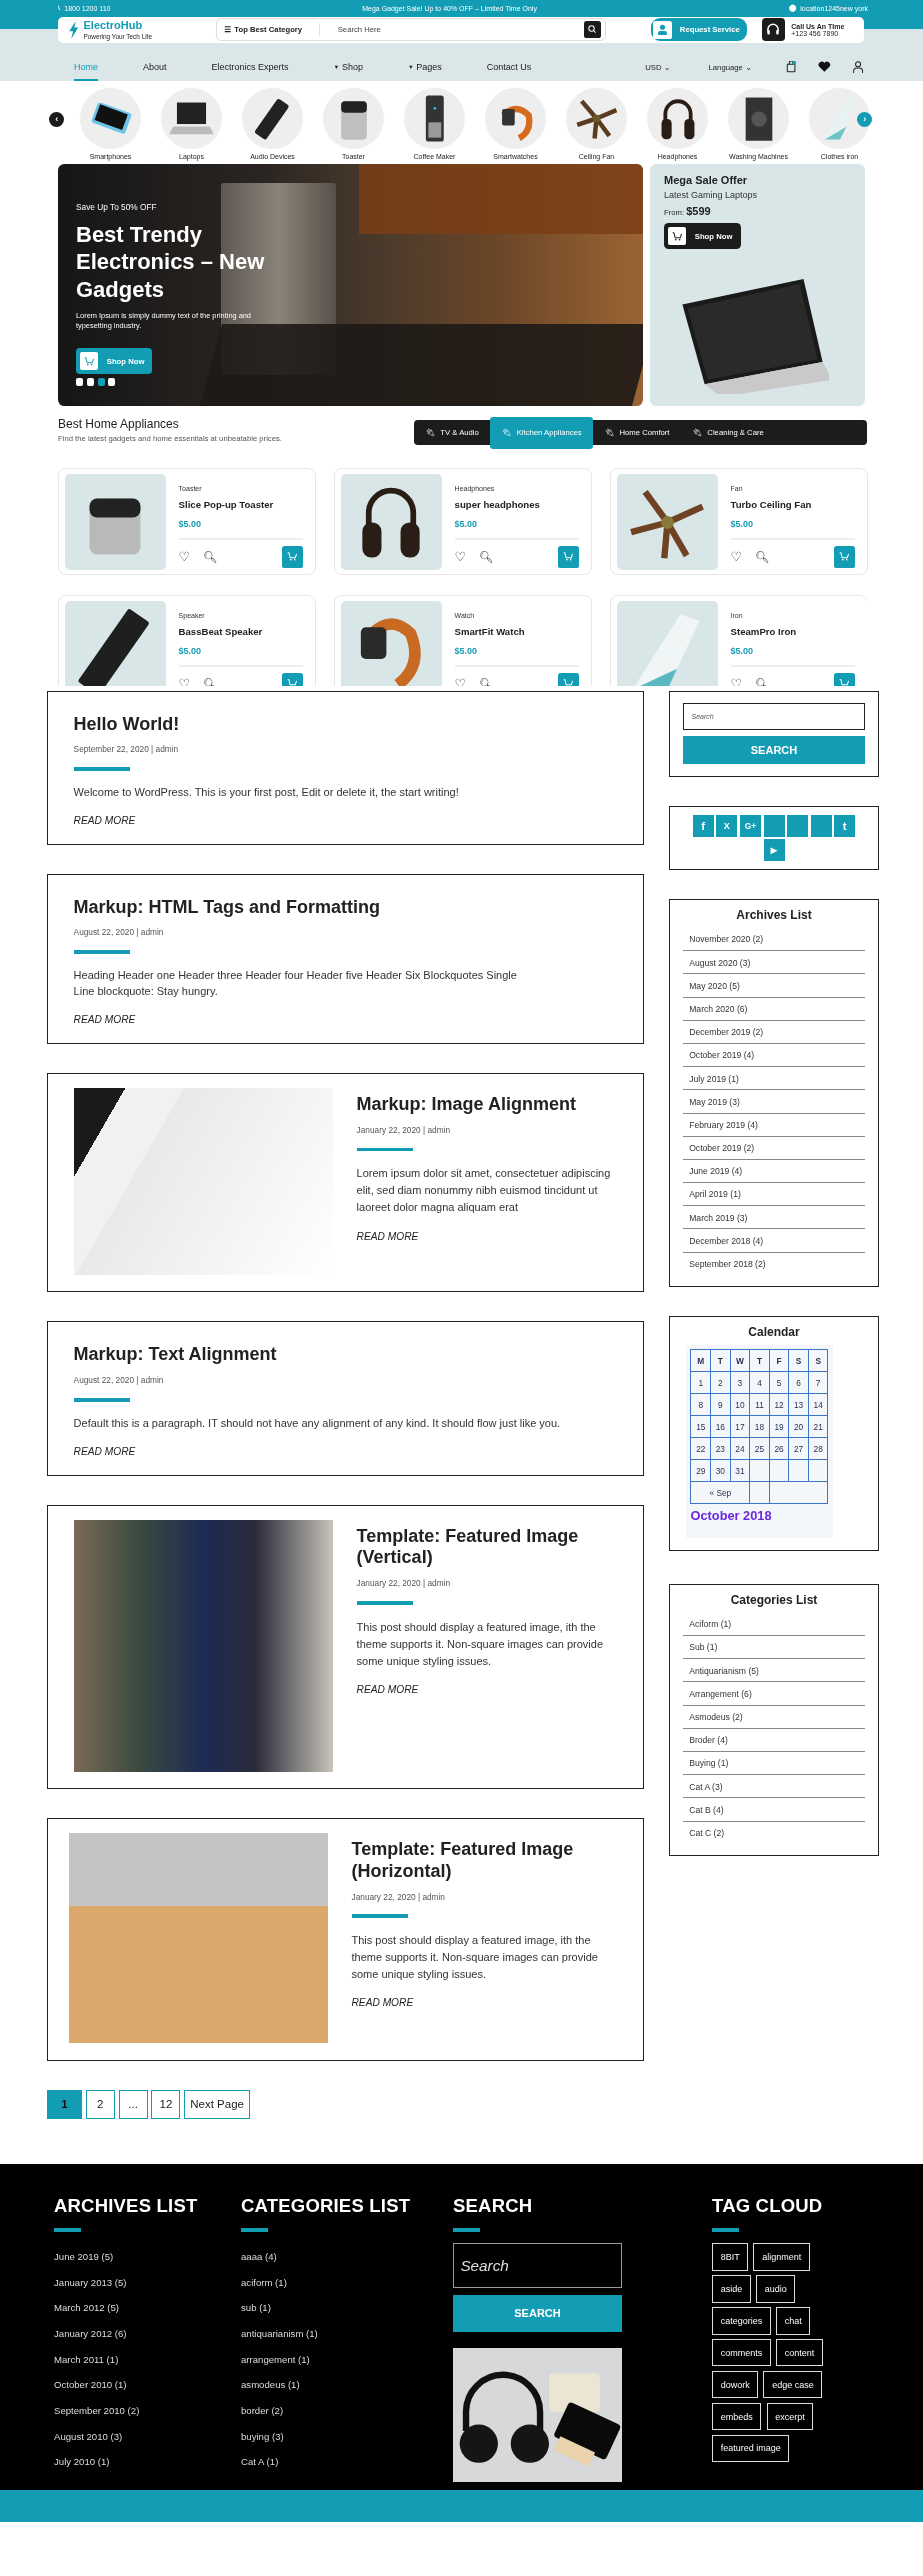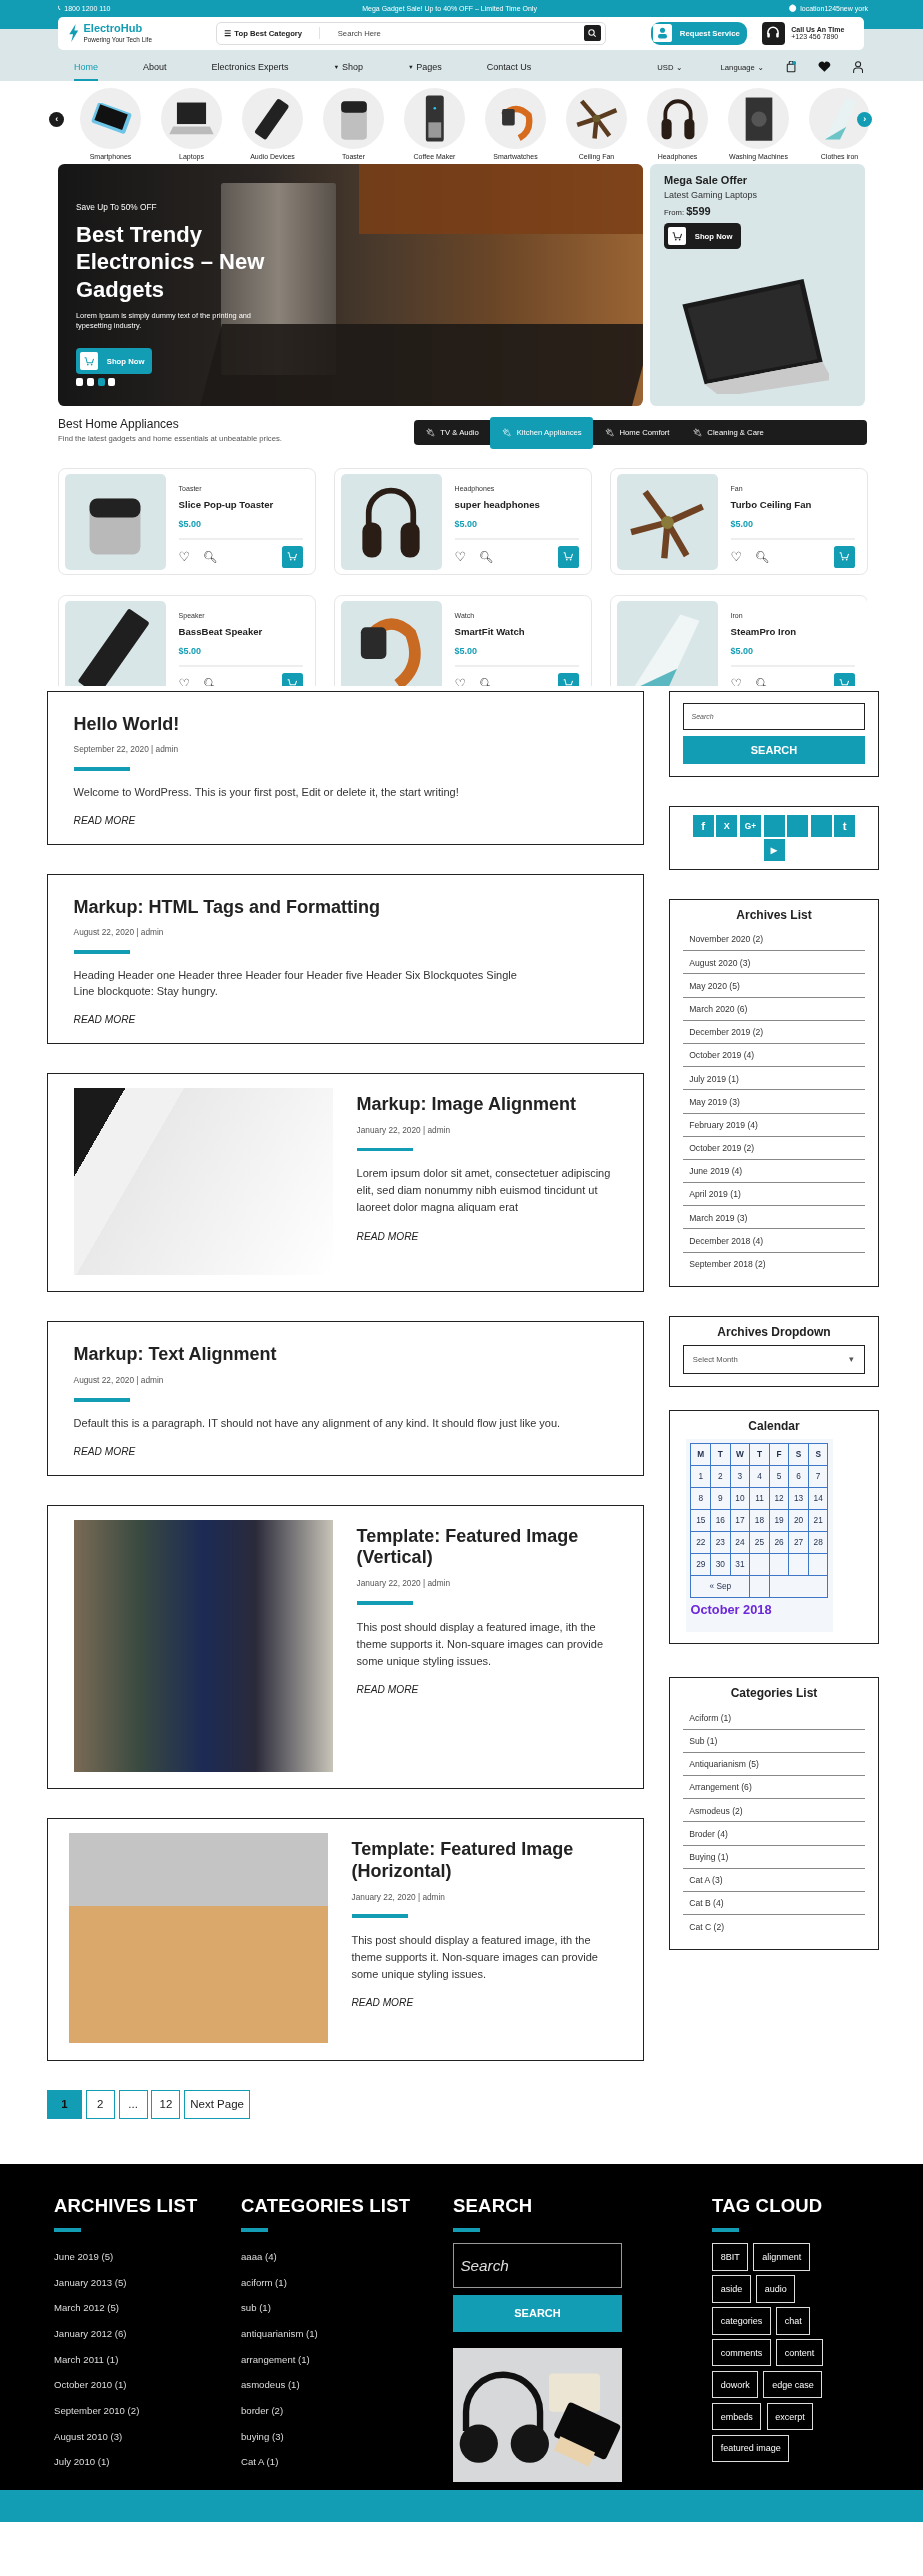--- a/index.html
+++ b/index.html
@@ -3,21 +3,21 @@
 <meta charset="utf-8">
 <style>
 *{box-sizing:border-box;margin:0;padding:0}
 body{width:924px;font-family:"Liberation Sans",sans-serif;color:#222;background:#fff}
 a{color:inherit;text-decoration:none}
 
 .topbar{height:16.6px;background:#139db5;color:#fff;font-size:7px;display:flex;align-items:center;justify-content:space-between;padding:0 56px 0 58px}
 .topbar .it{display:flex;align-items:center;gap:3.8px}
 .hwrap{background:#dbe6e8;position:relative;height:64px}
 .hwrap:before{content:"";position:absolute;left:0;right:0;top:0;height:12.8px;background:#139db5}
-.hbox{position:absolute;left:58px;top:0;width:806px;height:33px;background:#fff;border-radius:5.1px;display:flex;align-items:center;padding:0 10.2px}
+.hbox{position:absolute;left:58px;top:0;width:806px;height:26px;background:#fff;border-radius:5.1px;display:flex;align-items:center;padding:0 10.2px}
 .logo{display:flex;align-items:center;gap:3.8px;width:141px}
 .logo .bolt{width:11.5px;height:18px}
 .logo .nm{font-size:11px;font-weight:bold;color:#139db5;line-height:1}
 .logo .tg{font-size:6.4px;color:#222;margin-top:1.9px}
 .search{margin-left:6.4px;width:390px;height:23px;border:0.6px solid #ddd;border-radius:5.1px;display:flex;align-items:center;padding:0 3.8px 0 7.7px}
 .search .cat{font-size:7.7px;font-weight:bold;display:flex;align-items:center;gap:3.2px;padding-right:16.6px;border-right:0.6px solid #e2e2e2;height:12.8px}
 .search .ph{flex:1;font-size:7.7px;color:#444;padding-left:18px}
 .search .go{width:16.6px;height:16.6px;background:#1c1c1c;border-radius:2.6px;display:flex;align-items:center;justify-content:center}
 .req{margin-left:45px;width:96px;height:23px;background:#139db5;border-radius:9px;display:flex;align-items:center;gap:7.7px;padding:0 2.6px;color:#fff;font-size:7.7px;font-weight:bold}
 .req .ic{width:19px;height:18px;background:#fff;border-radius:2.6px;display:flex;align-items:center;justify-content:center}
@@ -198,21 +198,21 @@
           <span style="font-size:5.8px;margin-right:2.6px">▼</span>
           <span>Pages</span>
         </a>
       <a>Contact Us</a>
     </div>
     <div class="r">
       <span class="d">
           <span>USD</span>
           <span>⌄</span>
         </span>
-      <span class="d" style="margin-right:0">
+      <span class="d" style="margin-right:12px">
           <span>Language</span>
           <span>⌄</span>
         </span>
       <span class="ic">
           <svg width="10.2" height="11.5" viewBox="0 0 16 18">
             <rect x="2" y="5" width="12" height="12" rx="1" stroke="#222" stroke-width="1.6" fill="none"></rect>
             <path d="M5 5 V3 A3 3 0 0 1 11 3 V5" stroke="#222" stroke-width="1.6" fill="none"></path>
             <circle cx="13" cy="3" r="3" fill="#139db5"></circle>
           </svg>
         </span>
@@ -628,27 +628,20 @@
       <div class="li">October 2019 (4)</div>
       <div class="li">July 2019 (1)</div>
       <div class="li">May 2019 (3)</div>
       <div class="li">February 2019 (4)</div>
       <div class="li">October 2019 (2)</div>
       <div class="li">June 2019 (4)</div>
       <div class="li">April 2019 (1)</div>
       <div class="li">March 2019 (3)</div>
       <div class="li">December 2018 (4)</div>
       <div class="li">September 2018 (2)</div>
-    </div>
-    <div class="w" style="margin-bottom:23px">
-      <h3>Archives Dropdown</h3>
-      <div class="sel">
-          <span>Select Month</span>
-          <span>▼</span>
-        </div>
     </div>
     <div class="w" style="margin-bottom:33px">
       <h3>Calendar</h3>
       <div class="cal">
         <table>
           <tbody>
               <tr>
                 <th>M</th>
                 <th>T</th>
                 <th>W</th>

